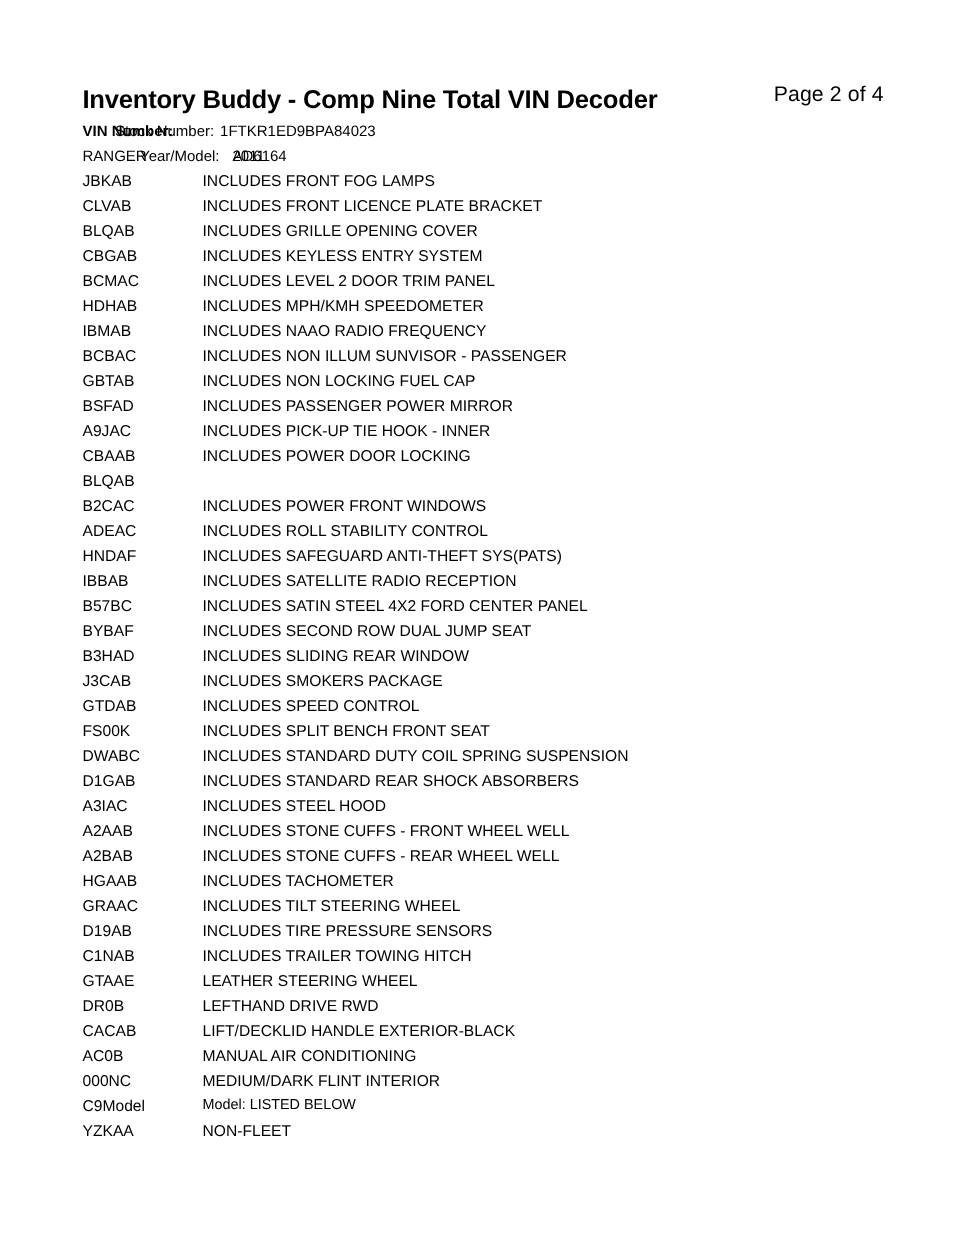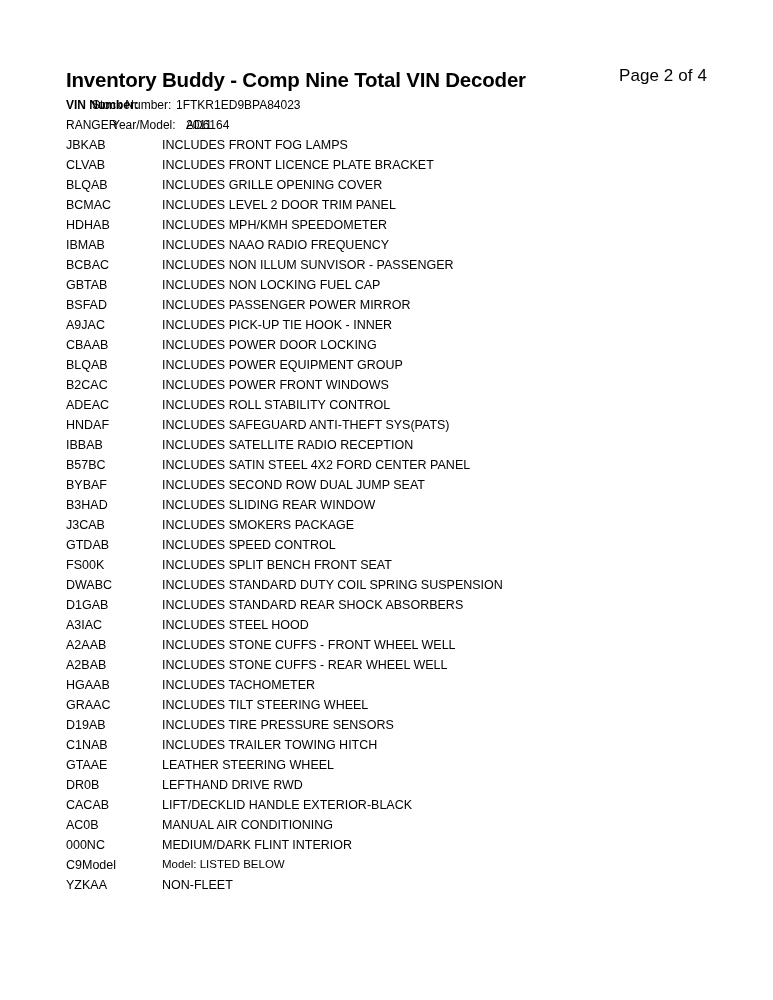--- a/index.html
+++ b/index.html
@@ -123,20 +123,24 @@
       </div>
       <div class="code-row">
         <span class="code-id">CLVAB</span>
         <span class="code-desc">INCLUDES FRONT LICENCE PLATE BRACKET</span>
       </div>
       <div class="code-row">
         <span class="code-id">BLQAB</span>
         <span class="code-desc">INCLUDES GRILLE OPENING COVER</span>
       </div>
       <div class="code-row">
+        <span class="code-id">CBGAB</span>
+        <span class="code-desc">INCLUDES KEYLESS ENTRY SYSTEM</span>
+      </div>
+      <div class="code-row">
         <span class="code-id">BCMAC</span>
         <span class="code-desc">INCLUDES LEVEL 2 DOOR TRIM PANEL</span>
       </div>
       <div class="code-row">
         <span class="code-id">HDHAB</span>
         <span class="code-desc">INCLUDES MPH/KMH SPEEDOMETER</span>
       </div>
       <div class="code-row">
         <span class="code-id">IBMAB</span>
         <span class="code-desc">INCLUDES NAAO RADIO FREQUENCY</span>
@@ -156,21 +160,20 @@
       <div class="code-row">
         <span class="code-id">A9JAC</span>
         <span class="code-desc">INCLUDES PICK-UP TIE HOOK - INNER</span>
       </div>
       <div class="code-row">
         <span class="code-id">CBAAB</span>
         <span class="code-desc">INCLUDES POWER DOOR LOCKING</span>
       </div>
       <div class="code-row">
         <span class="code-id">BLQAB</span>
-        <span class="code-desc">INCLUDES POWER EQUIPMENT GROUP</span>
       </div>
       <div class="code-row">
         <span class="code-id">B2CAC</span>
         <span class="code-desc">INCLUDES POWER FRONT WINDOWS</span>
       </div>
       <div class="code-row">
         <span class="code-id">ADEAC</span>
         <span class="code-desc">INCLUDES ROLL STABILITY CONTROL</span>
       </div>
       <div class="code-row">

